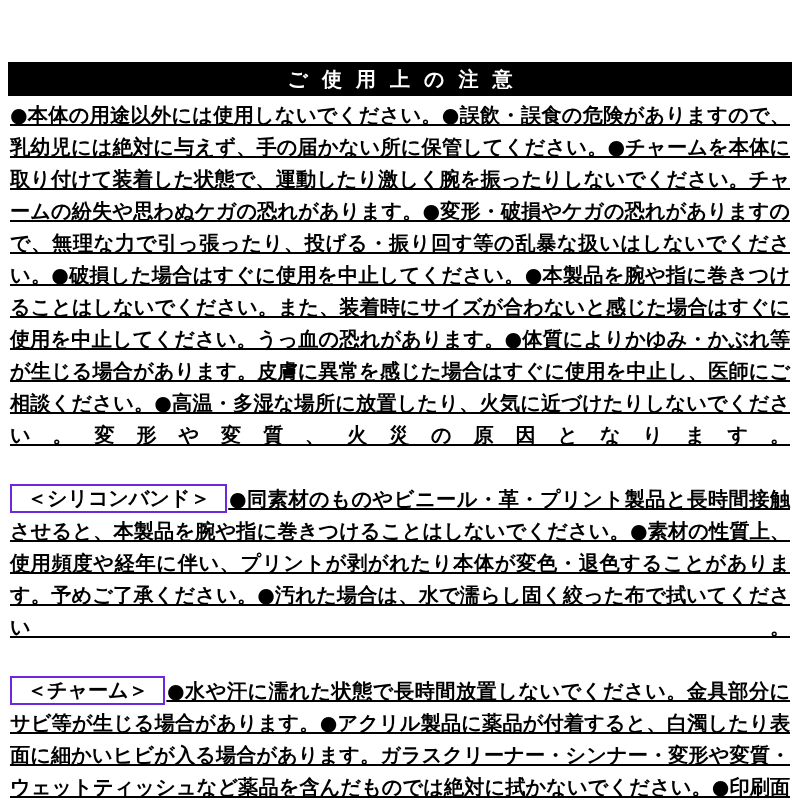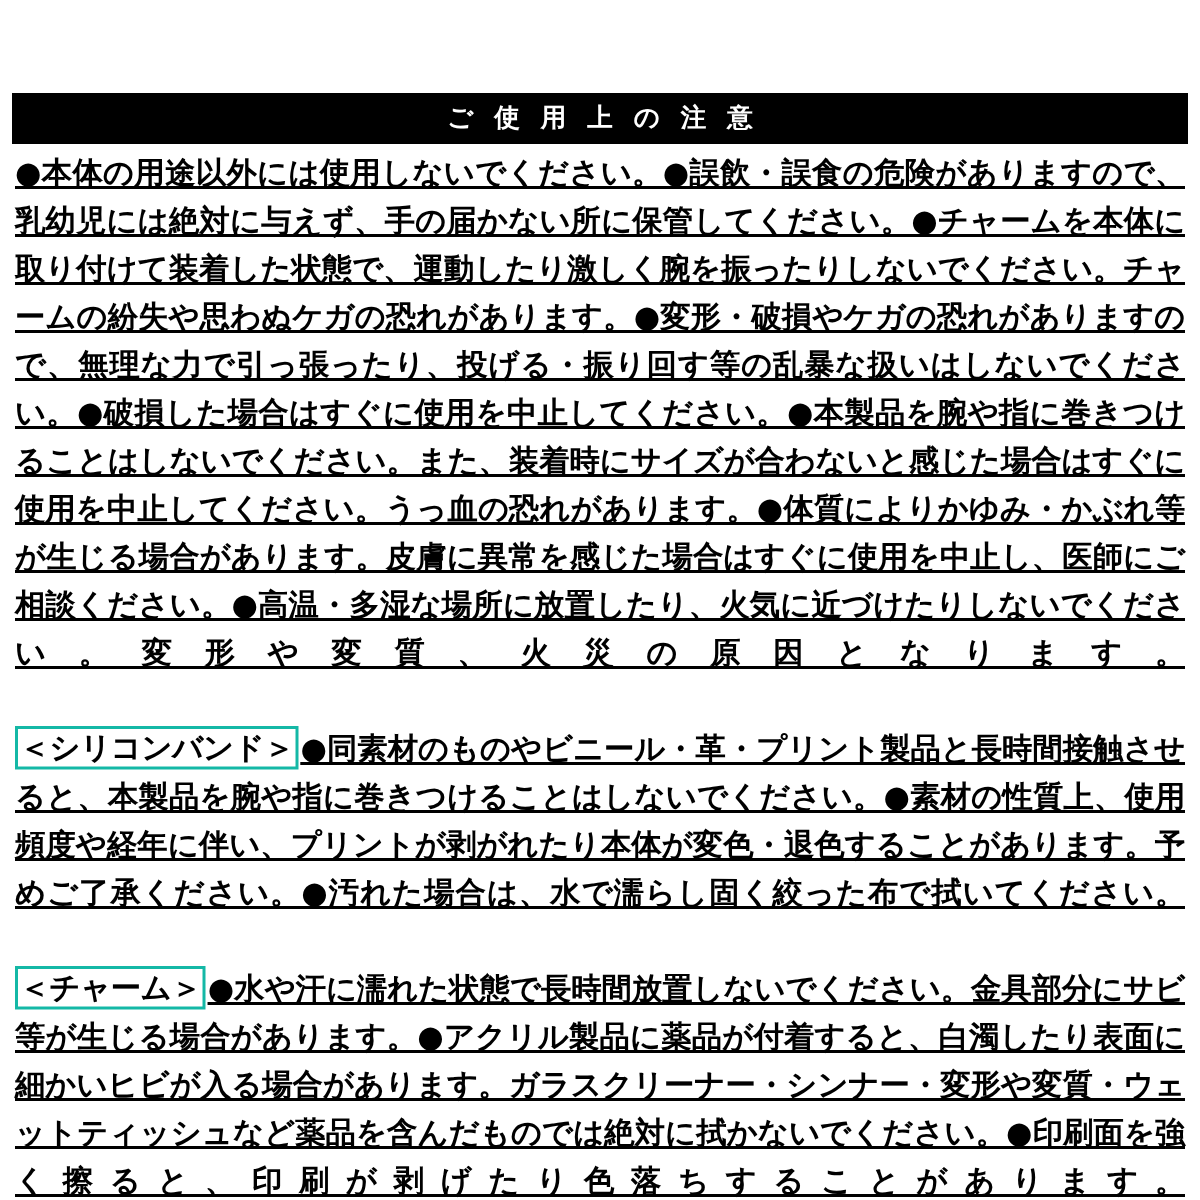--- a/index.html
+++ b/index.html
@@ -27,21 +27,21 @@
     top: 62px;
     width: 784px;
     height: 34px;
     background: #000000;
     color: #ffffff;
     display: flex;
     align-items: center;
     justify-content: center;
   }
   .header-title {
-    font-size: 17px;
+    font-size: 20px;
     font-weight: bold;
     letter-spacing: 14px;
     text-indent: 14px;
     color: #ffffff;
     line-height: 1;
     white-space: nowrap;
   }
   .body-text {
     position: absolute;
     left: 10px;
@@ -60,22 +60,22 @@
     padding: 0;
     text-align: justify;
     text-justify: inter-character;
     text-decoration: underline;
   }
   .para + .para {
     margin-top: 0;
   }
   .boxed {
     display: inline-block;
-    border: 2px solid #14b8a6;
-    padding: 0 1px;
+    border: 2px solid #6d28d9;
+    padding: 0 15px;
     line-height: 25px;
     margin-right: 1px;
     vertical-align: 1px;
   }
   
   .para::after {
     content: "";
     display: inline-block;
     width: 100%;
   }

